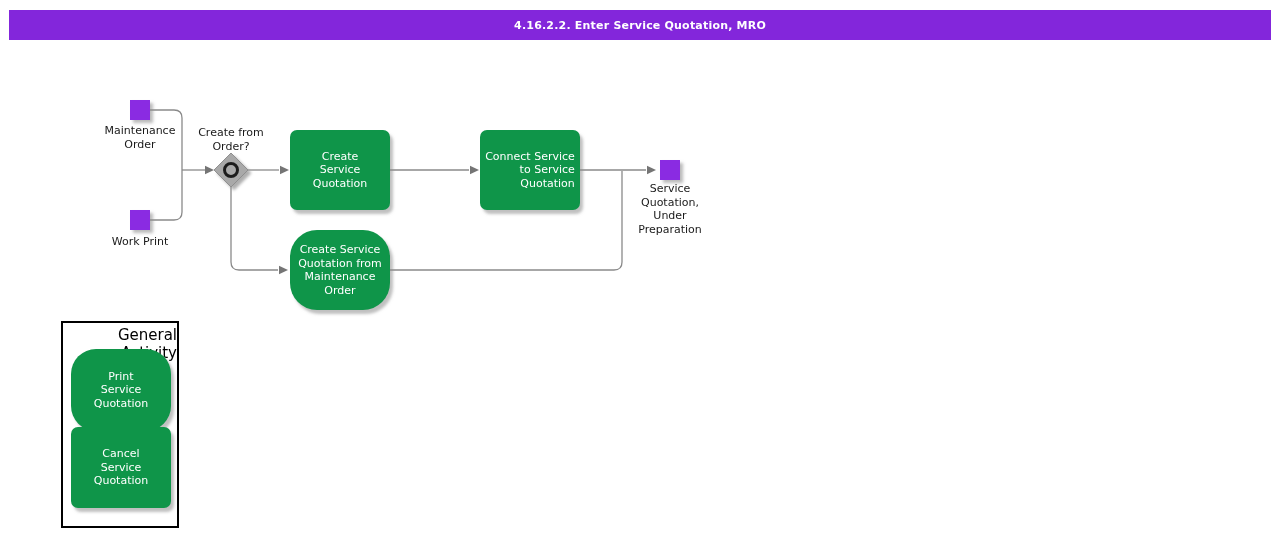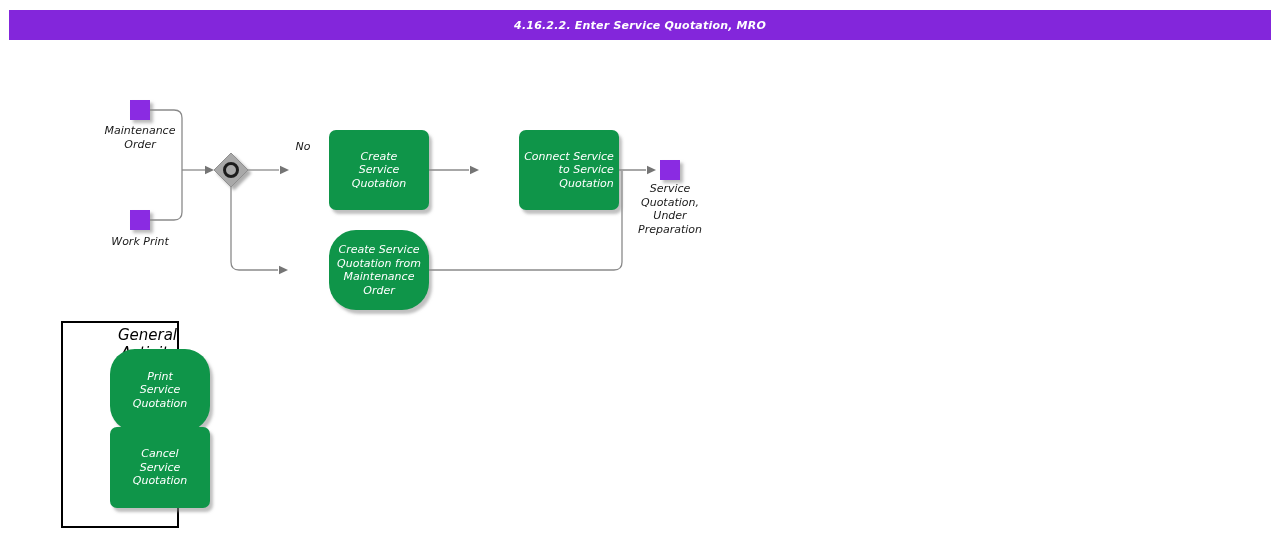--- a/index.html
+++ b/index.html
@@ -1,18 +1,18 @@
 <!DOCTYPE html>
 <html><head>
 <meta charset="utf-8">
 <style>
   html,body{margin:0;padding:0;background:#ffffff;}
   body{width:1280px;height:540px;position:relative;overflow:hidden;
        font-family:"DejaVu Sans","Liberation Sans",sans-serif;}
-  .stage{position:absolute;left:0;top:0;width:1280px;height:540px;font-style:italic;}
+  .stage{position:absolute;left:0;top:0;width:1280px;height:540px;}
   svg.connectors{position:absolute;left:0;top:0;width:1280px;height:540px;}
 
   .title-bar{position:absolute;left:9px;top:10px;width:1262px;height:30px;
              background:#8326DB;display:flex;align-items:center;justify-content:center;}
   .title-bar .title-text{color:#ffffff;font-size:11px;font-weight:bold;letter-spacing:.2px;}
 
   .event-square{position:absolute;width:20px;height:20px;background:#8A2BE2;
                 box-shadow:3px 3px 3px rgba(140,140,140,.6);cursor:pointer;}
   .ev-maintenance{left:130px;top:100px;}
   .ev-work{left:130px;top:210px;}
@@ -23,21 +23,21 @@
   .lbl-maintenance{left:75px;top:124px;width:130px;}
   .lbl-work{left:75px;top:235px;width:130px;}
   .lbl-service{left:615px;top:182px;width:110px;}
   .lbl-question{left:178px;top:126px;width:106px;}
   .lbl-no{left:258px;top:140px;width:26px;margin-left:32px;}
 
   .activity-box{position:absolute;width:100px;height:80px;background:#0F9549;
                 border-radius:7px;box-shadow:3px 4px 3px rgba(140,140,140,.55);
                 color:#ffffff;font-size:11px;line-height:13.5px;text-align:center;
                 display:flex;align-items:center;justify-content:center;
-                white-space:pre-line;cursor:pointer;margin-left:39px;}
+                white-space:pre-line;cursor:pointer;}
   .box-create{left:290px;top:130px;}
   .box-connect{left:480px;top:130px;text-align:right;}
   .box-create-from{left:290px;top:230px;border-radius:27px;}
 
   .ga-container{position:absolute;left:61px;top:321px;width:118px;height:207px;
                 border:2px solid #000000;background:#ffffff;box-sizing:border-box;}
   .ga-title{position:absolute;left:0;top:3px;width:100%;text-align:right;
             color:#000000;font-size:15px;}
   .ga-box{position:absolute;width:100px;height:82px;}
   .ga-print{left:8px;top:26px;border-radius:25px;}
@@ -81,20 +81,22 @@
     <span class="title-text">4.16.2.2. Enter Service Quotation, MRO</span>
   </div>
 
   <div class="event-square ev-maintenance"></div>
   <div class="node-label lbl-maintenance">Maintenance
 Order</div>
 
   <div class="event-square ev-work"></div>
   <div class="node-label lbl-work">Work Print</div>
 
+  <div class="node-label lbl-question">Create from
+Order?</div>
   <div class="node-label lbl-no">No</div>
 
   <div class="activity-box box-create">Create
 Service
 Quotation</div>
   <div class="activity-box box-connect">Connect Service
 to Service
 Quotation</div>
   <div class="activity-box box-create-from">Create Service
 Quotation from

